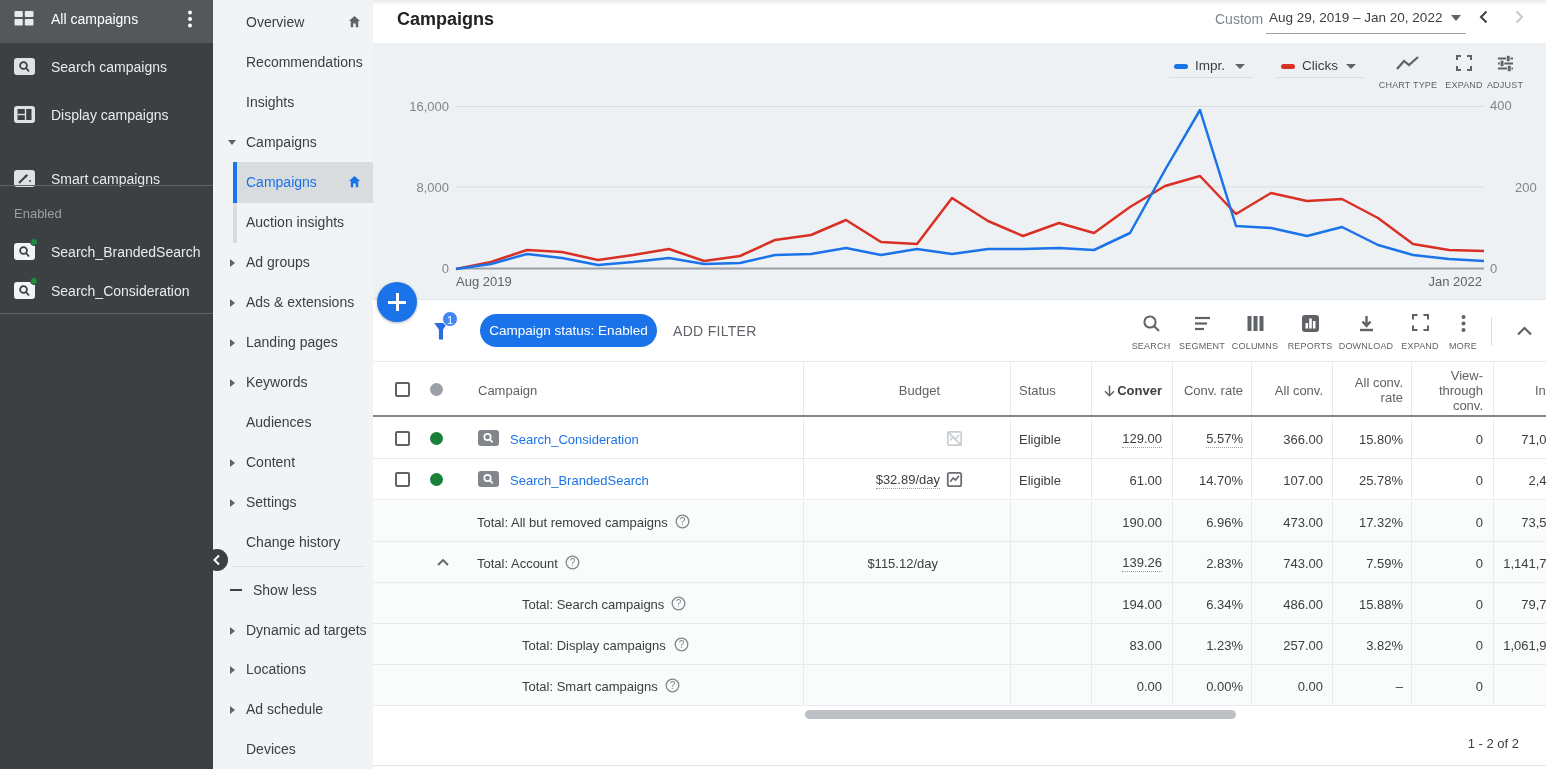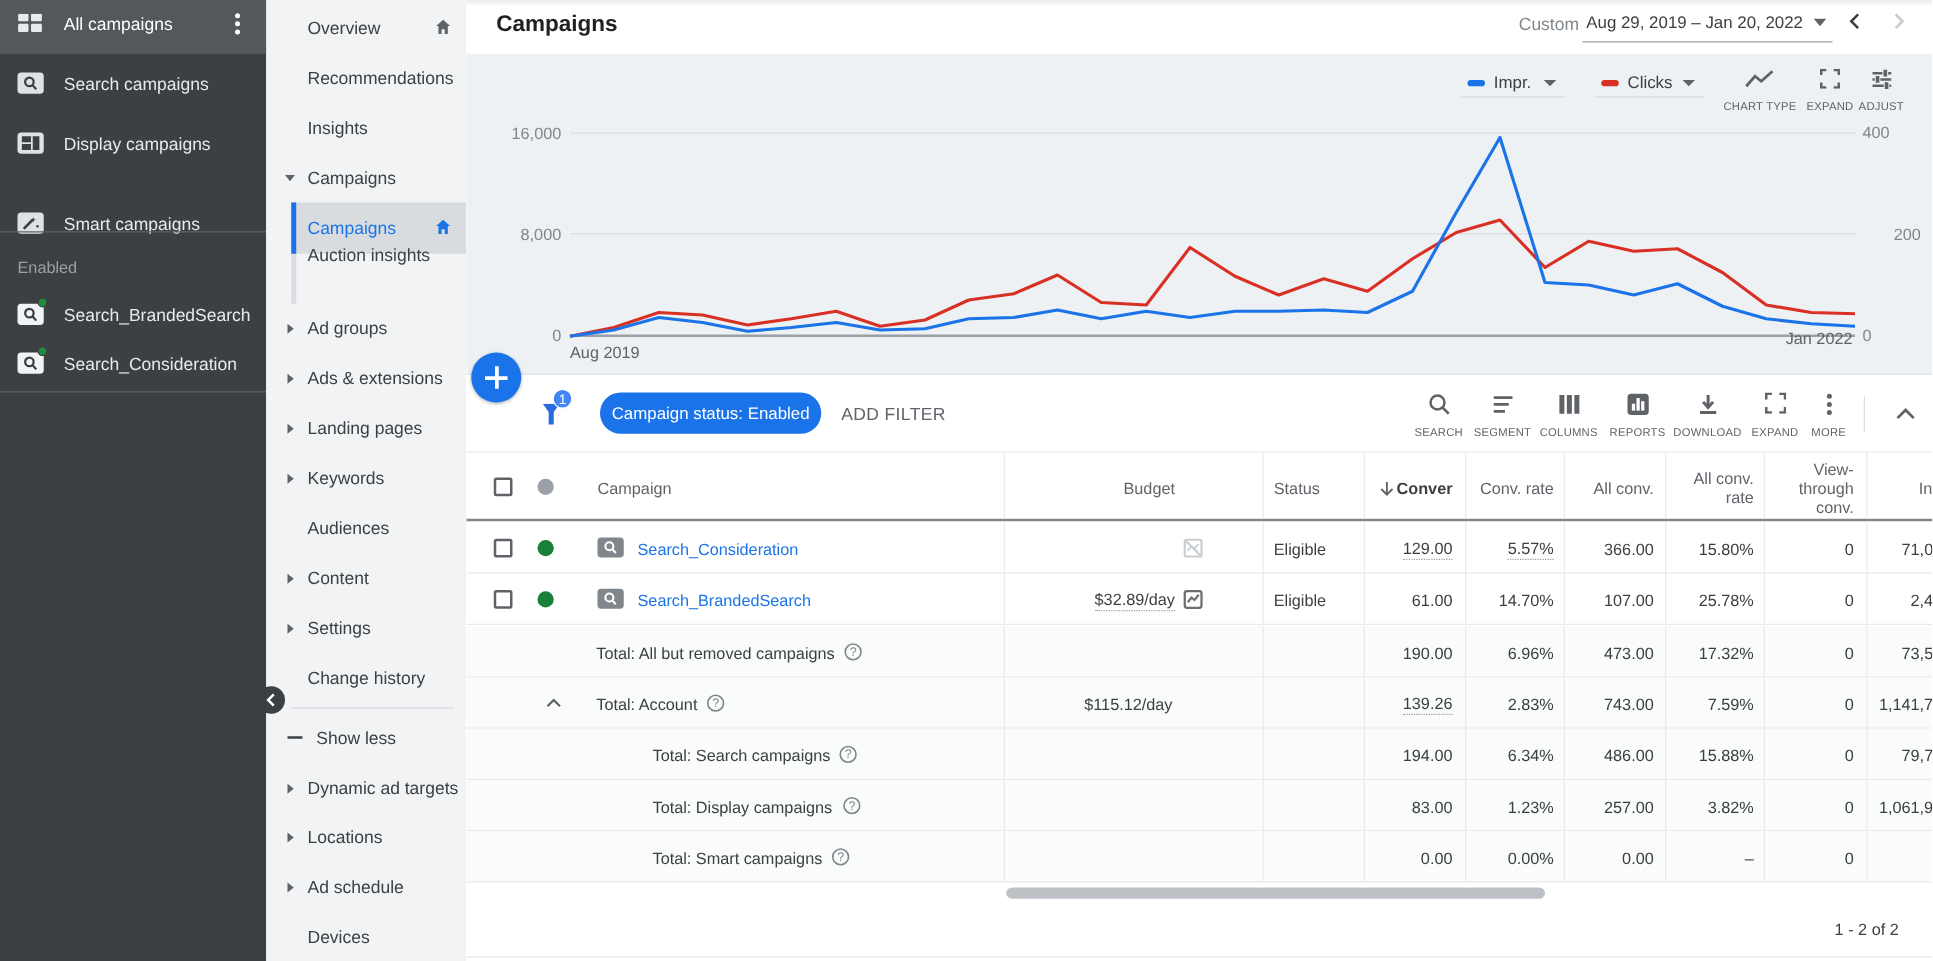--- a/index.html
+++ b/index.html
@@ -142,21 +142,21 @@
   <div class="it" style="top:130px;">
       <span class="trid"></span>
       <span class="t">Campaigns</span>
     </div>
   <div class="it" style="top:170px;">
       <span class="t" style="color:#1a73e8;">Campaigns</span>
     <svg style="position:absolute;left:134px;top:4px;" width="15" height="15" viewBox="0 0 24 24">
         <path d="M12 3l9 8h-3v10h-4v-6h-4v6H6V11H3z" fill="#1a73e8"></path>
       </svg>
   </div>
-  <div class="it" style="top:192px;">
+  <div class="it" style="top:210px;">
       <span class="t">Auction insights</span>
     </div>
   <div class="it" style="top:250px;">
       <span class="tri"></span>
       <span class="t">Ad groups</span>
     </div>
   <div class="it" style="top:290px;">
       <span class="tri"></span>
       <span class="t">Ads &amp; extensions</span>
     </div>
@@ -230,21 +230,21 @@
       <polyline fill="none" stroke="#d93025" stroke-width="2.5" stroke-linejoin="round" points="83,226 118,219 154,207 189,209 225,217 260,212 296,206 331,218 367,213 402,197 438,192 473,177 508,199 544,201 579,155 615,178 650,193 686,180 721,190 757,164 792,143 827,133 863,171 898,150 934,158 969,156 1005,175 1040,201 1076,207 1111,208"></polyline>
       <polyline fill="none" stroke="#1a73e8" stroke-width="2.5" stroke-linejoin="round" points="83,226 118,221 154,211 189,215 225,222 260,219 296,215 331,221 367,220 402,212 438,211 473,205 508,212 544,206 579,211 615,206 650,206 686,205 721,207 757,190 792,127 827,67 863,183 898,185 934,193 969,184 1005,202 1040,212 1076,216 1111,218"></polyline>
     </svg>
     <div class="axlbl" style="right:1097px;top:56px;">16,000</div>
     <div class="axlbl" style="right:1097px;top:137px;">8,000</div>
     <div class="axlbl" style="right:1097px;top:218px;">0</div>
     <div class="axlbl" style="left:1117px;top:55px;">400</div>
     <div class="axlbl" style="left:1142px;top:137px;">200</div>
     <div class="axlbl" style="left:1117px;top:218px;">0</div>
     <div class="axlbl" style="left:83px;top:231px;color:#5f6368;">Aug 2019</div>
-    <div class="axlbl" style="right:64px;top:220px;color:#5f6368;text-align:center;">Jan 2022</div>
+    <div class="axlbl" style="right:64px;top:231px;color:#5f6368;text-align:center;">Jan 2022</div>
 
     <div style="position:absolute;left:796px;top:14px;width:84px;height:21px;border-bottom:1px solid #dadce0;">
       <span style="position:absolute;left:5px;top:7px;width:14px;height:5px;border-radius:2.5px;background:#1a73e8;"></span>
       <span style="position:absolute;left:26px;top:1px;font-size:13.5px;color:#3c4043;">Impr.</span>
       <span style="position:absolute;left:66px;top:7px;width:0;height:0;border-left:5px solid transparent;border-right:5px solid transparent;border-top:5px solid #5f6368;"></span>
     </div>
     <div style="position:absolute;left:903px;top:14px;width:88px;height:21px;border-bottom:1px solid #dadce0;">
       <span style="position:absolute;left:5px;top:7px;width:14px;height:5px;border-radius:2.5px;background:#d93025;"></span>
       <span style="position:absolute;left:26px;top:1px;font-size:13.5px;color:#3c4043;">Clicks</span>
       <span style="position:absolute;left:70px;top:7px;width:0;height:0;border-left:5px solid transparent;border-right:5px solid transparent;border-top:5px solid #5f6368;"></span>

